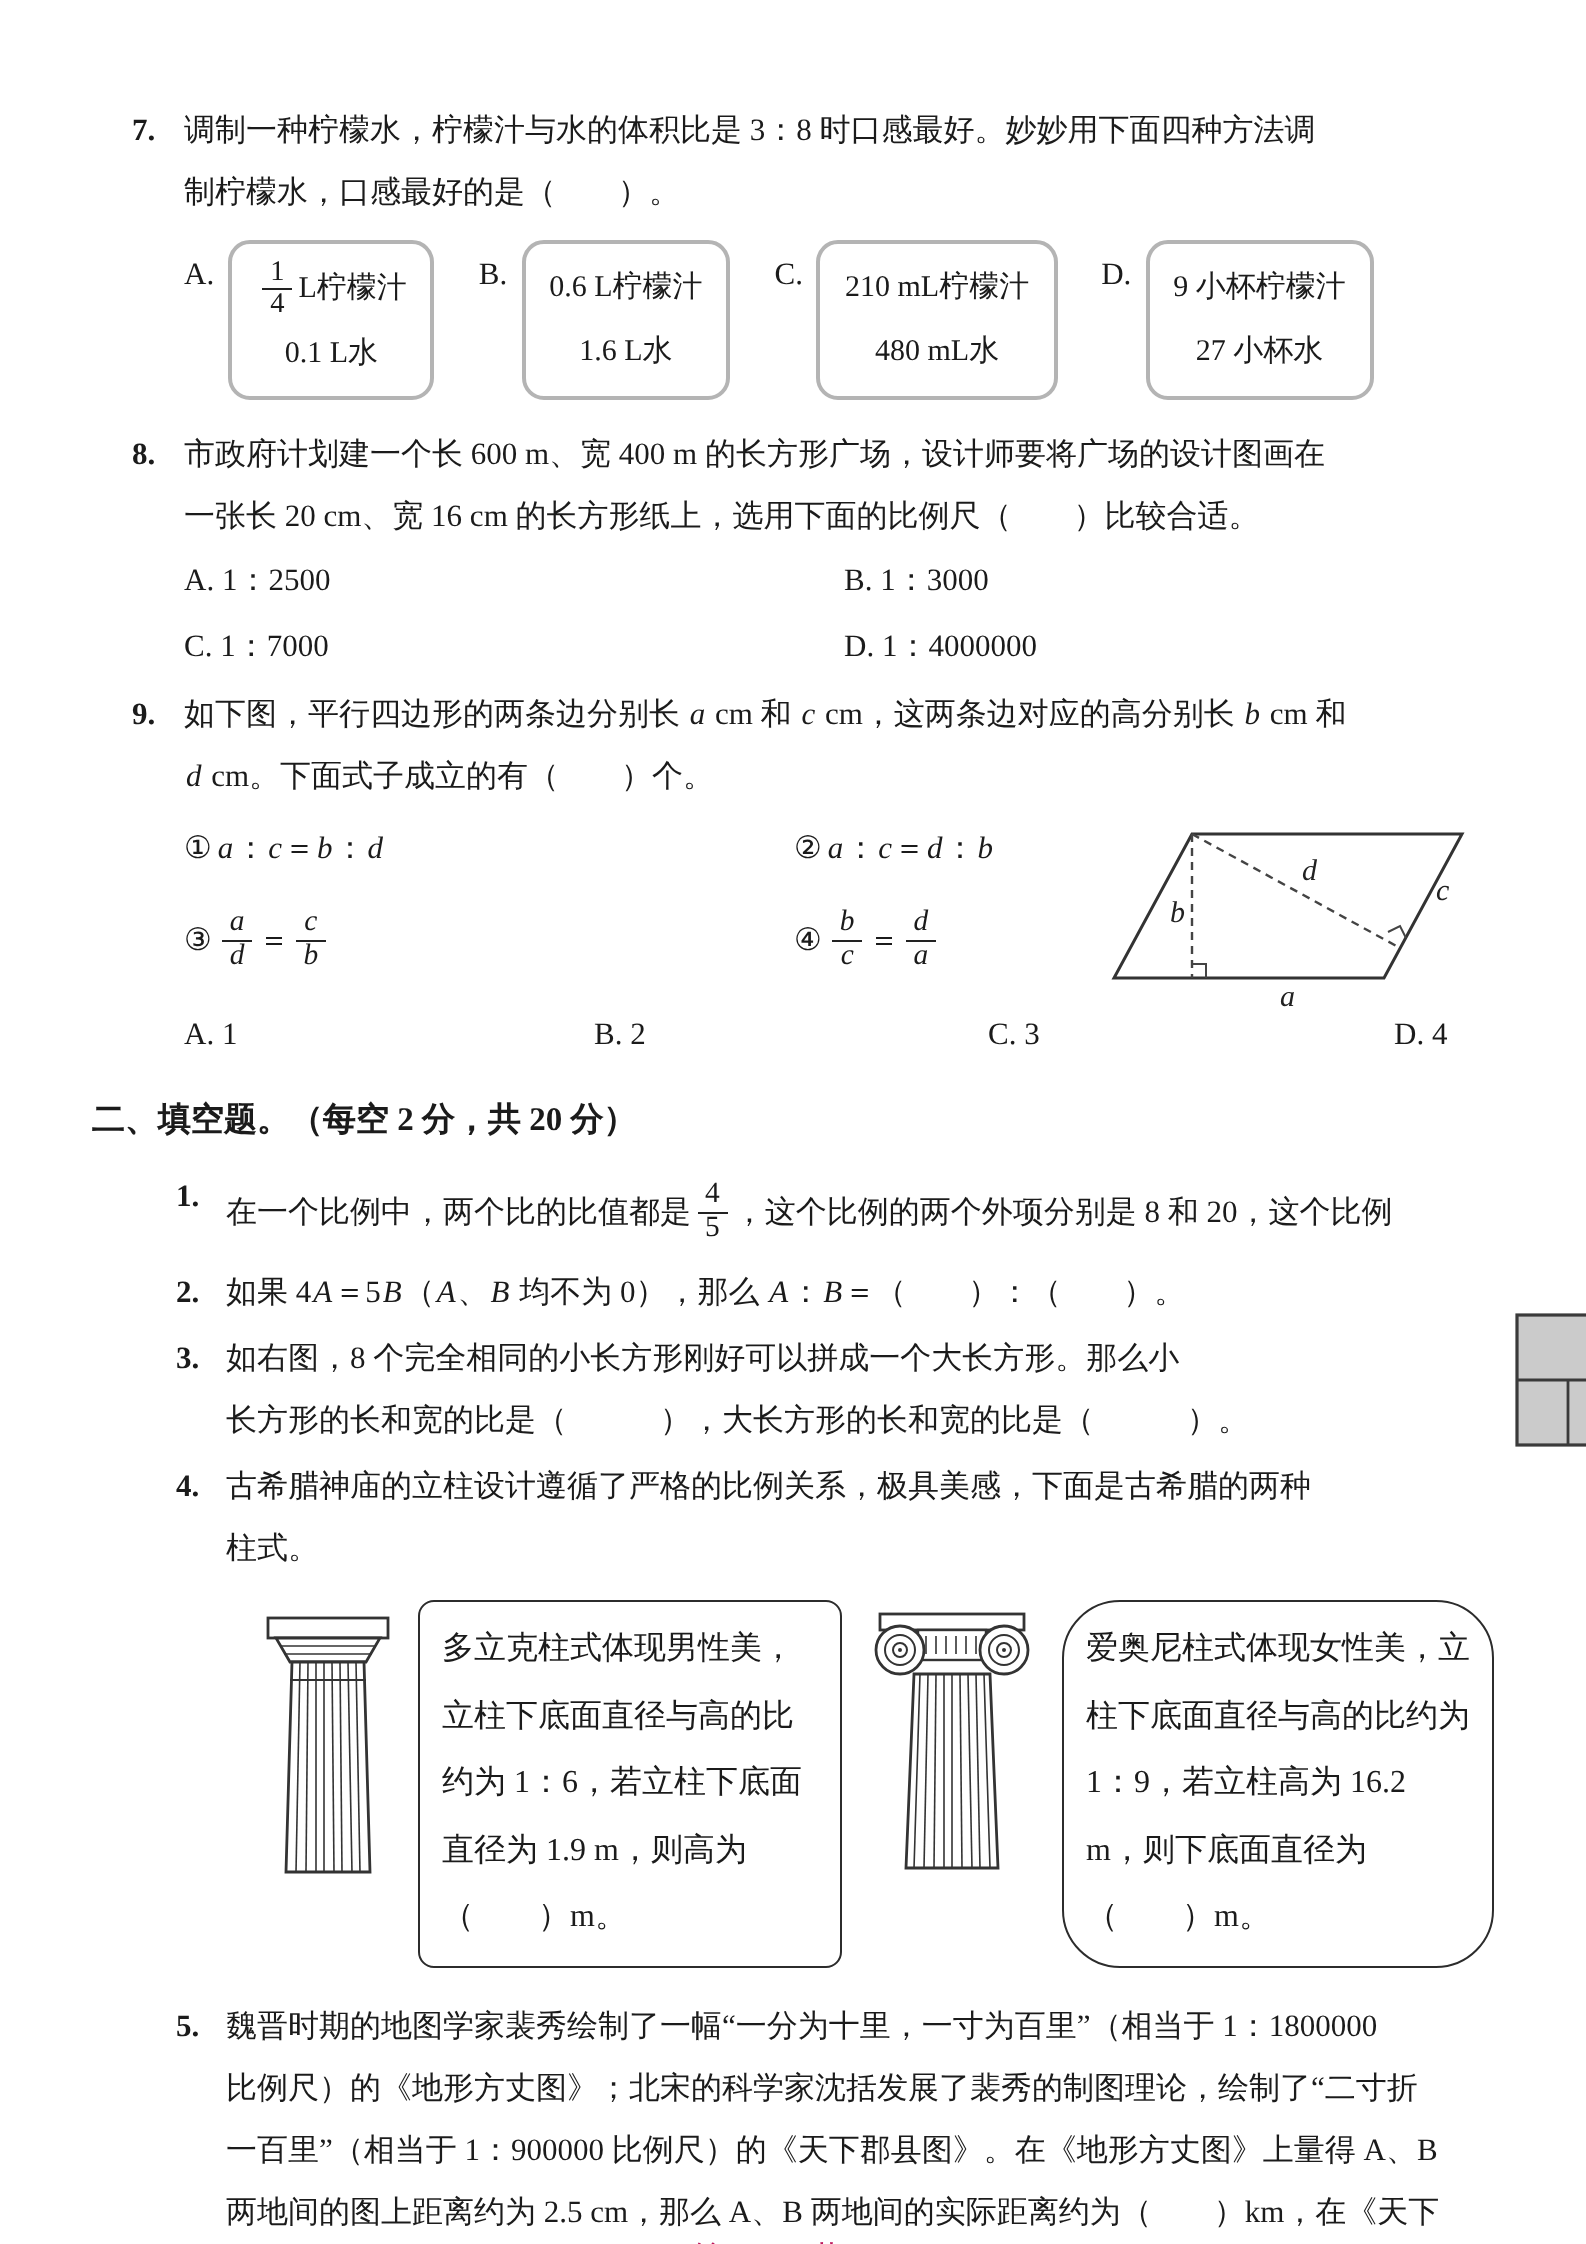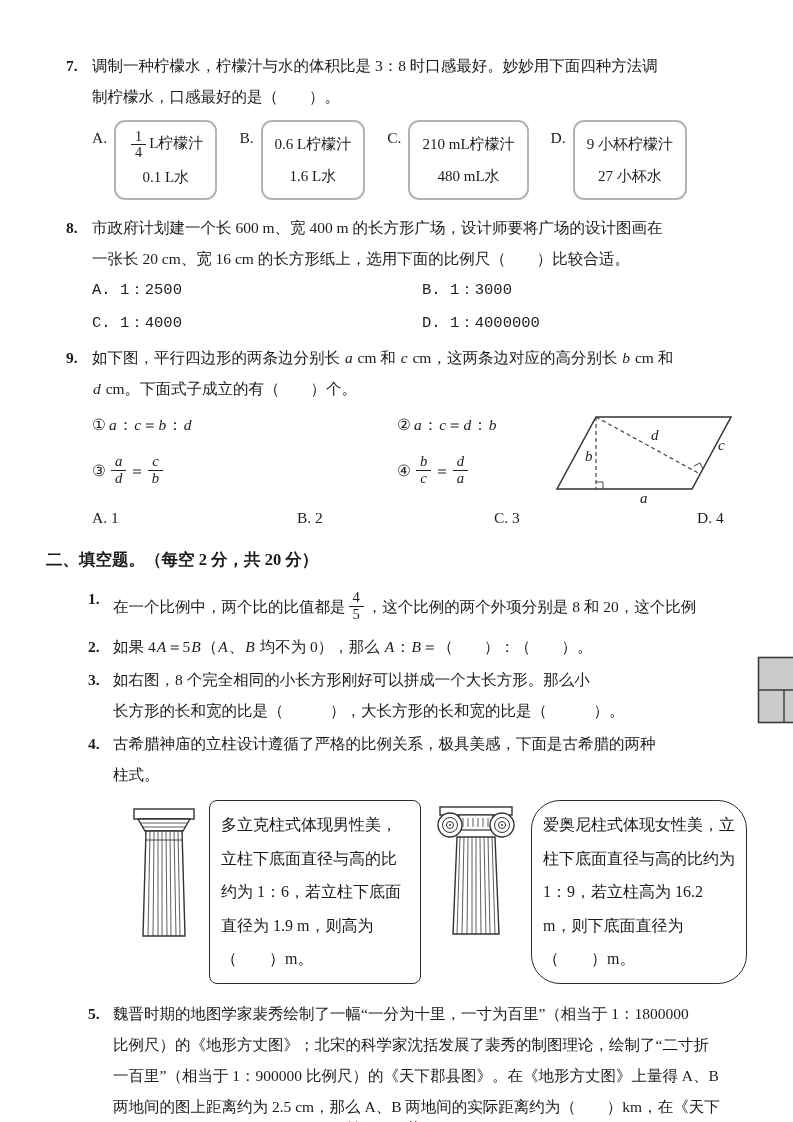--- a/index.html
+++ b/index.html
@@ -21,21 +21,21 @@
   
   .optrow{display:flex;gap:22px;margin:8px 0 10px 0;}
   .opt{display:flex;align-items:flex-start;}
   .olabel{margin:2px 7px 0 0;}
   .optbox{
     border:2px solid #b4b4b4;border-radius:11px;min-height:80px;min-width:86px;
     padding:5px 12px;display:flex;flex-direction:column;justify-content:space-evenly;
     align-items:center;text-align:center;font-size:15px;line-height:1.9;box-sizing:border-box;
   }
   
-  .optgrid2{display:grid;grid-template-columns:330px 1fr;line-height:33px;font-family:Liberation Mono, monospace;}
+  .optgrid2{display:grid;grid-template-columns:330px 1fr;line-height:33px;}
   
   .q9wrap{position:relative;}
   .fgrid{display:grid;grid-template-columns:305px 1fr;align-items:center;margin:2px 0 4px 0;}
   .frow1{height:37px;line-height:37px;}
   .frow2{height:54px;display:flex;align-items:center;}
   .fno{margin-right:2px;}
   .pgram{position:absolute;right:-4px;top:62px;}
   .optgrid4{display:grid;grid-template-columns:160px 152px 158px 1fr;line-height:33px;gap:45px;}
   
   .sectitle{font-weight:bold;font-size:16.5px;margin:10px 0 8px 0;}
@@ -105,21 +105,21 @@
   </div>
 
   <div class="q">
     <div class="qno">8.</div>
     <div class="qbody">
       <div>市政府计划建一个长 600 m、宽 400 m 的长方形广场，设计师要将广场的设计图画在</div>
       <div>一张长 20 cm、宽 16 cm 的长方形纸上，选用下面的比例尺（　　）比较合适。</div>
       <div class="optgrid2">
         <div><span>A.</span>&nbsp;<span>1：2500</span></div>
         <div><span>B.</span>&nbsp;<span>1：3000</span></div>
-        <div><span>C.</span>&nbsp;<span>1：4000</span></div>
+        <div><span>C.</span>&nbsp;<span>1：7000</span></div>
         <div><span>D.</span>&nbsp;<span>1：4000000</span></div>
       </div>
     </div>
   </div>
 
   <div class="q">
     <div class="qno">9.</div>
     <div class="qbody q9wrap">
       <div><span>如下图，平行四边形的两条边分别长 </span><span class="mi">a</span><span> cm 和 </span><span class="mi">c</span><span> cm，这两条边对应的高分别长 </span><span class="mi">b</span><span> cm 和</span></div>
       <div><span class="mi">d</span><span> cm。下面式子成立的有（　　）个。</span></div>

